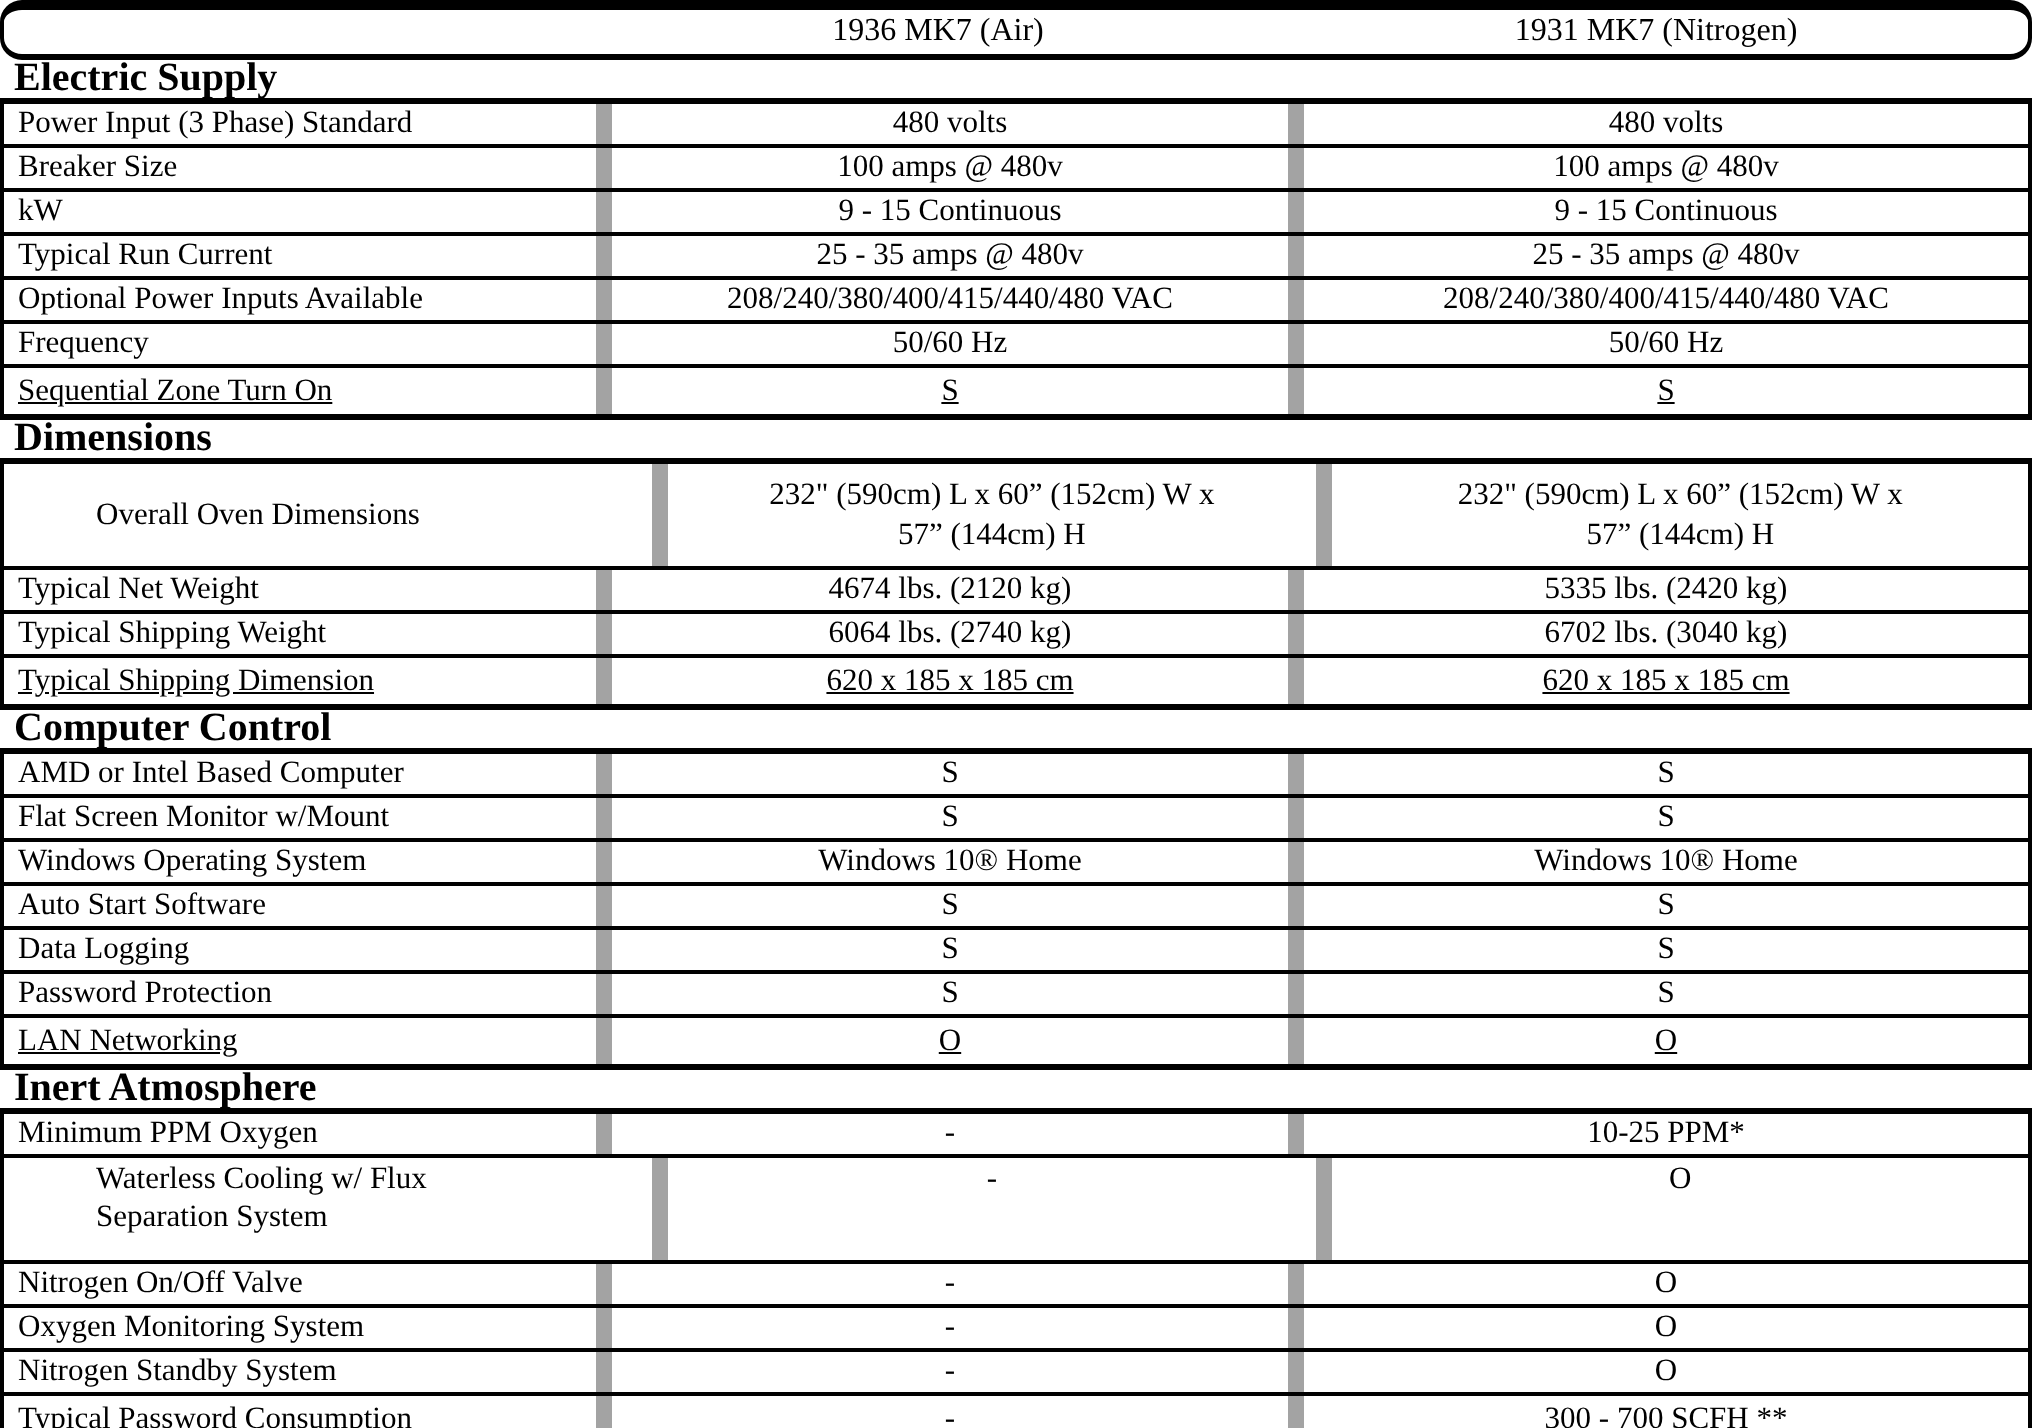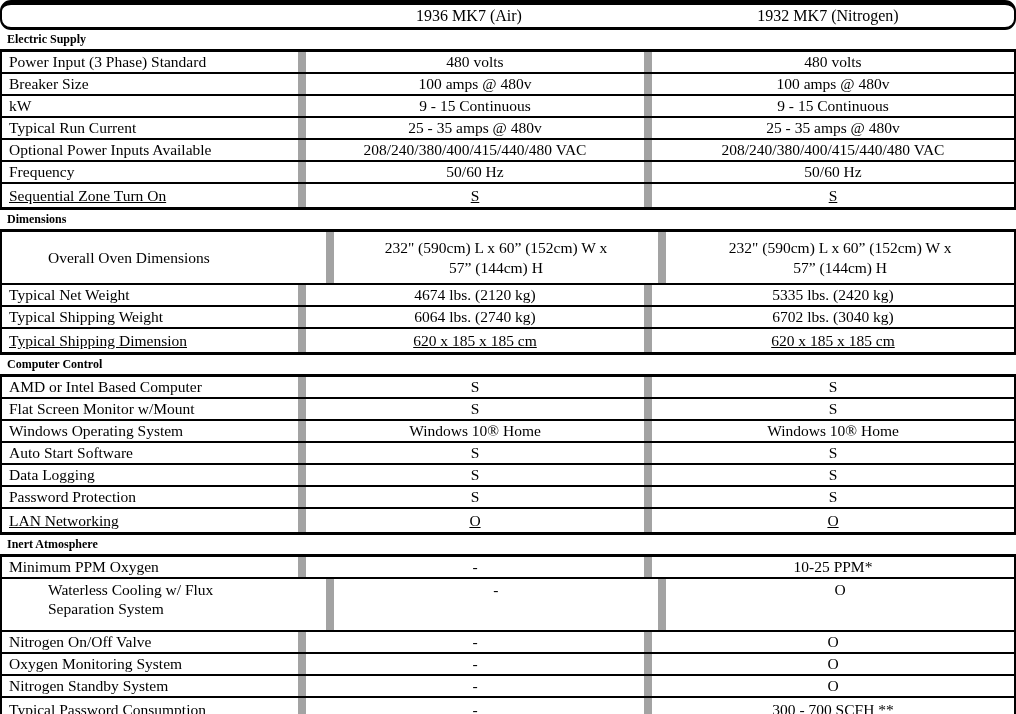--- a/index.html
+++ b/index.html
@@ -26,21 +26,21 @@
   .hcell { display: flex; align-items: center; justify-content: center; }
   .hc1 { width: 294px; }
   .hc2 { width: 346px; }
   .hc3 { width: 372px; }
 
   
   .section-title {
     height: 22px;
     line-height: 18px;
     padding-left: 7px;
-    font-size: 12px;
+    font-size: 20px;
     font-weight: bold;
     border-bottom: 3px solid #000;
   }
 
   
   .rows { border-left: 2px solid #000; border-right: 2px solid #000; }
   .row {
     display: flex;
     height: 22px;
     border-bottom: 2px solid #000;
@@ -59,21 +59,21 @@
   .row.top-align .cell { justify-content: flex-start; padding-top: 1px; }
 </style>
 </head>
 <body>
 
 <div class="sheet">
 
   <div class="header-row">
     <div class="hcell hc1"></div>
     <div class="hcell hc2">1936 MK7 (Air)</div>
-    <div class="hcell hc3">1932 MK7 (Nitrogen)</div>
+    <div class="hcell hc3">1931 MK7 (Nitrogen)</div>
   </div>
 
   <div class="section-title">Electric Supply</div>
   <div class="rows">
     <div class="row">
       <div class="cell label">Power Input (3 Phase) Standard</div>
       <div class="cell val air">480 volts</div>
       <div class="cell val nit">480 volts</div>
     </div>
     <div class="row">

